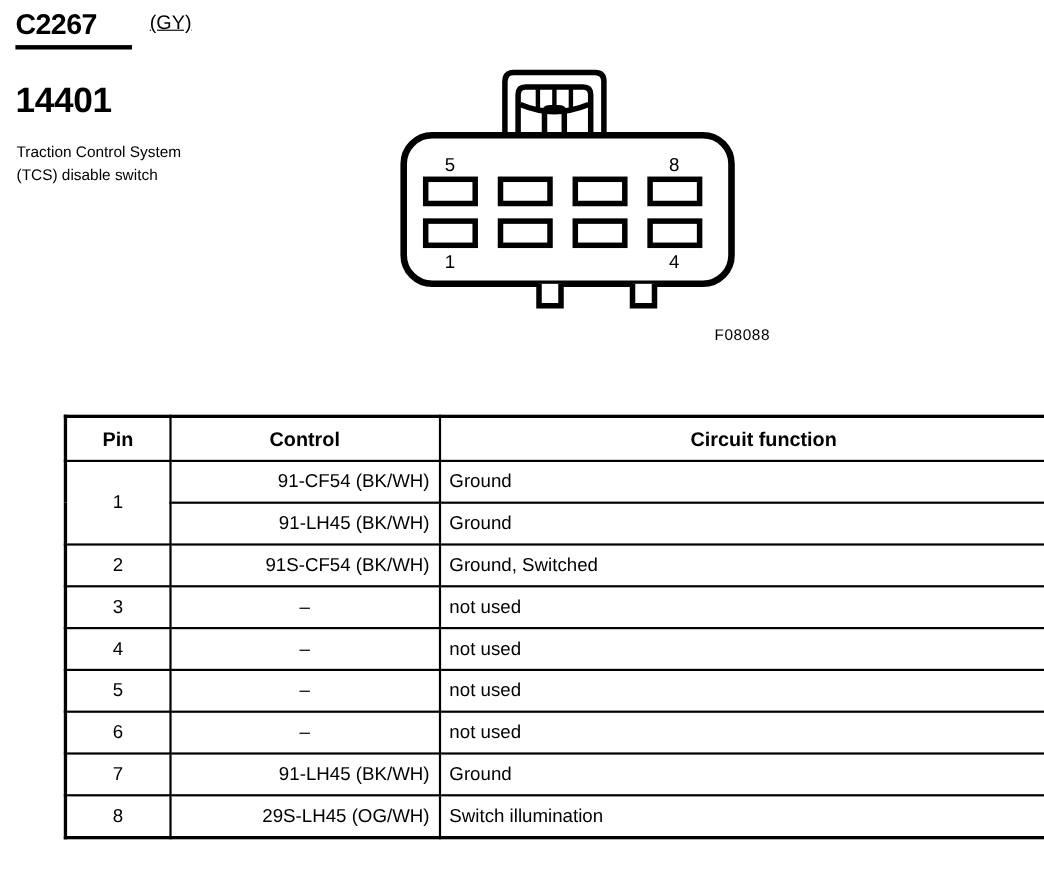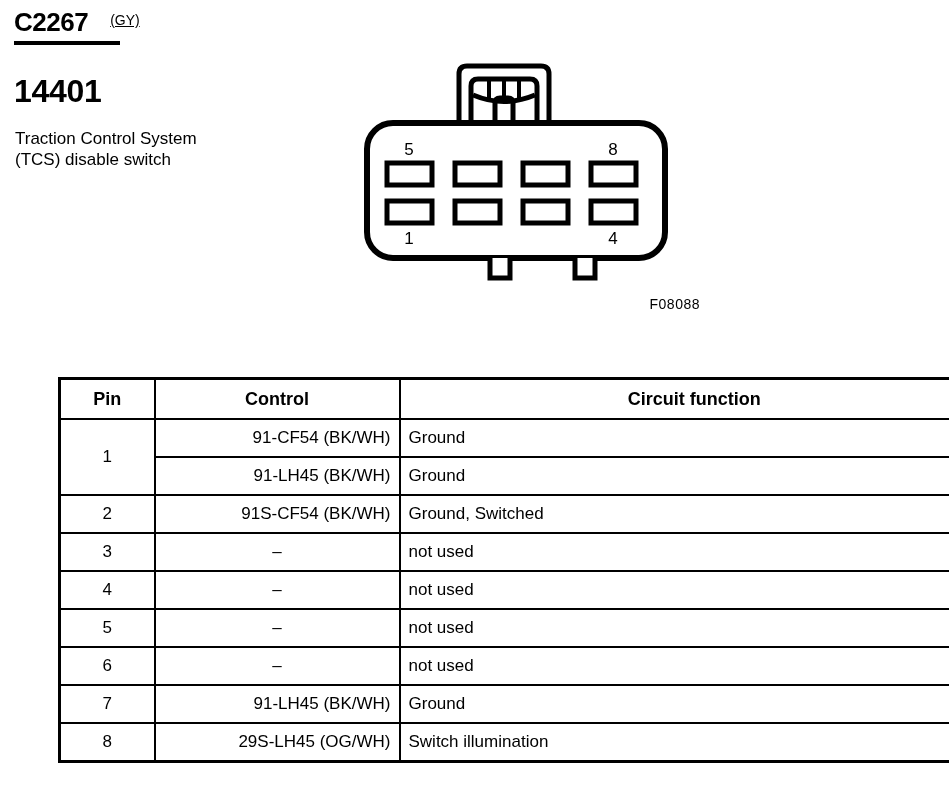--- a/index.html
+++ b/index.html
@@ -14,35 +14,35 @@
 
   
   #header-block{position:absolute;left:0;top:0;width:330px;height:200px;}
 
   #connector-id-row{position:absolute;left:14px;top:5px;width:300px;height:36px;}
   #connector-id{
     font-size:26px;font-weight:bold;letter-spacing:-0.5px;
     line-height:34px;display:inline-block;vertical-align:top;
   }
   #connector-color{
-    font-size:14px;font-weight:normal;display:inline-block;
-    vertical-align:top;margin-left:22px;line-height:30px;text-decoration:underline;
+    font-size:18px;font-weight:normal;display:inline-block;
+    vertical-align:top;margin-left:48px;line-height:30px;text-decoration:underline;
   }
   #connector-id-underline{
     position:absolute;left:14px;top:41px;width:106px;height:4px;background:#000;
   }
 
   #part-number{
     position:absolute;left:14px;top:77px;
     font-size:32px;font-weight:bold;line-height:28px;letter-spacing:-0.3px;
   }
 
   #description{
     position:absolute;left:15px;top:128px;width:190px;
-    font-size:17px;line-height:21px;
+    font-size:14px;line-height:21px;
   }
 
   
   #connector-figure{position:absolute;left:340px;top:50px;width:360px;height:280px;}
   #connector-svg{display:block;}
   #figure-caption{
     position:absolute;left:0;top:246px;width:360px;
     text-align:right;font-size:14px;letter-spacing:0.5px;
   }
 

